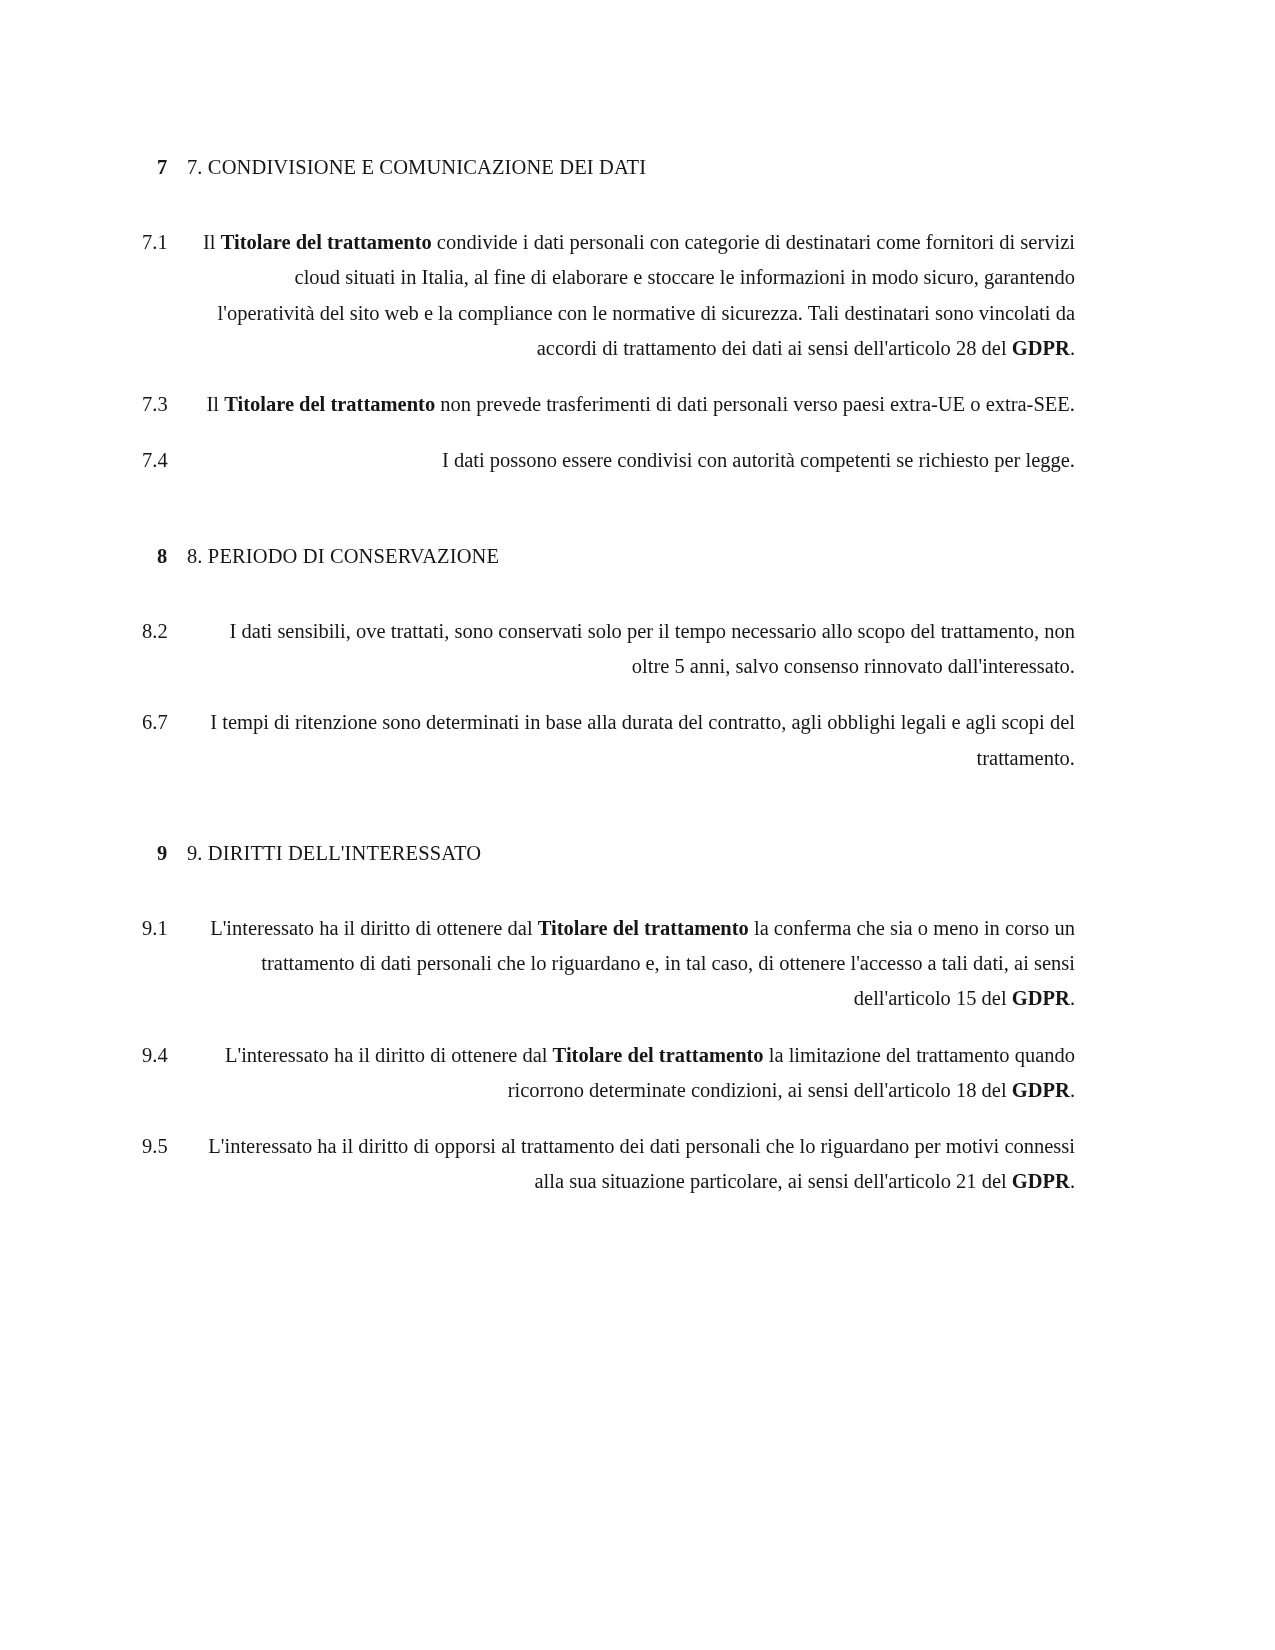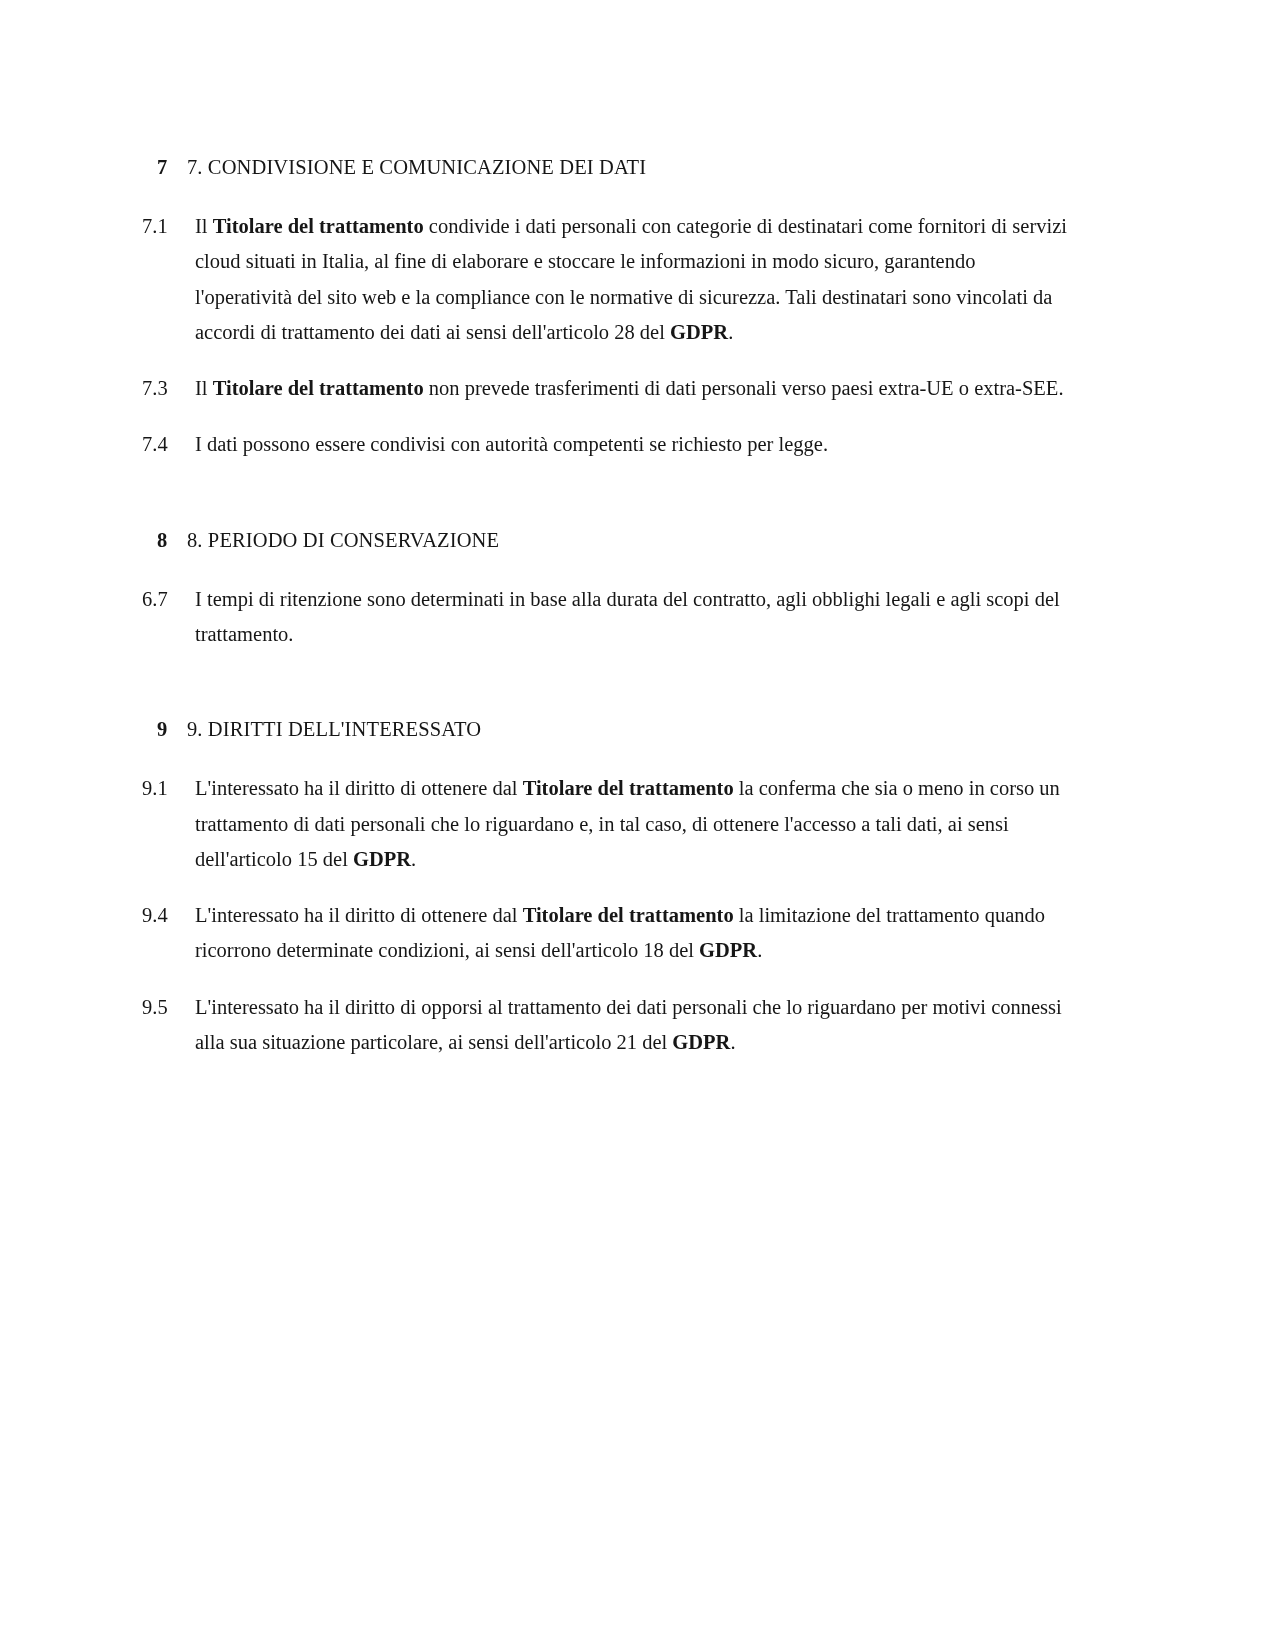--- a/index.html
+++ b/index.html
@@ -50,40 +50,40 @@
     font-size: 20.5px;
     font-weight: 400;
     line-height: 1.52;
     letter-spacing: 0.12px;
   }
 
   
   .clause {
     display: flex;
     align-items: flex-start;
-    margin: 0 0 21px 0;
+    margin: 16px 0 21px 0;
   }
 
   .clause-number {
     flex: 0 0 55px;
     text-align: left;
     padding-left: 2px;
     box-sizing: border-box;
     font-size: 20.5px;
     font-weight: 400;
     line-height: 1.72;
     white-space: nowrap;
   }
 
   .clause-text {
     flex: 1 1 auto;
     font-size: 20.5px;
     font-weight: 400;
     line-height: 1.72;
-    text-align: left;
+    text-align: right;
     hyphens: none;
   }
 
   .clause-text b,
   .clause-text strong {
     font-weight: 700;
   }
 
   
   .section-gap {
@@ -127,20 +127,24 @@
         </div>
       </div>
       <div class="section-gap"></div>
       <div class="section-block">
         <div class="section">
           <div class="section-number">8</div>
           <div class="section-title">8. PERIODO DI CONSERVAZIONE</div>
         </div>
         <div class="heading-spacer"></div>
         <div class="clause">
+          <div class="clause-number">8.2</div>
+          <div class="clause-text">I dati sensibili, ove trattati, sono conservati solo per il tempo necessario allo scopo del trattamento, non oltre 5 anni, salvo consenso rinnovato dall'interessato.</div>
+        </div>
+        <div class="clause">
           <div class="clause-number">6.7</div>
           <div class="clause-text">I tempi di ritenzione sono determinati in base alla durata del contratto, agli obblighi legali e agli scopi del trattamento.</div>
         </div>
       </div>
       <div class="section-gap"></div>
       <div class="section-block">
         <div class="section">
           <div class="section-number">9</div>
           <div class="section-title">9. DIRITTI DELL'INTERESSATO</div>
         </div>

